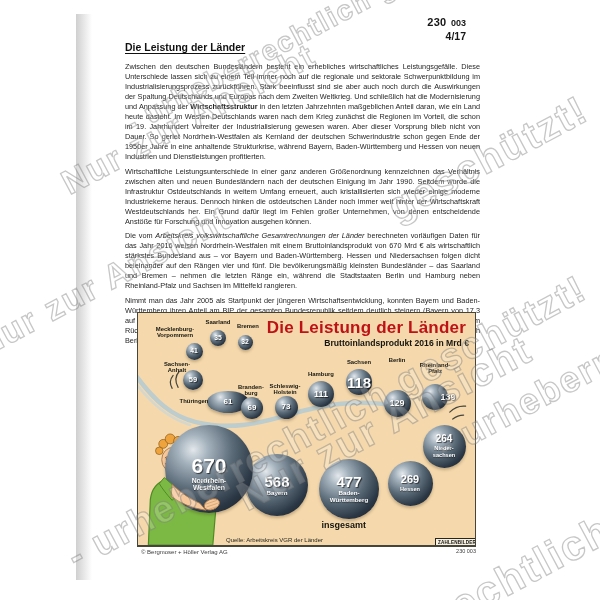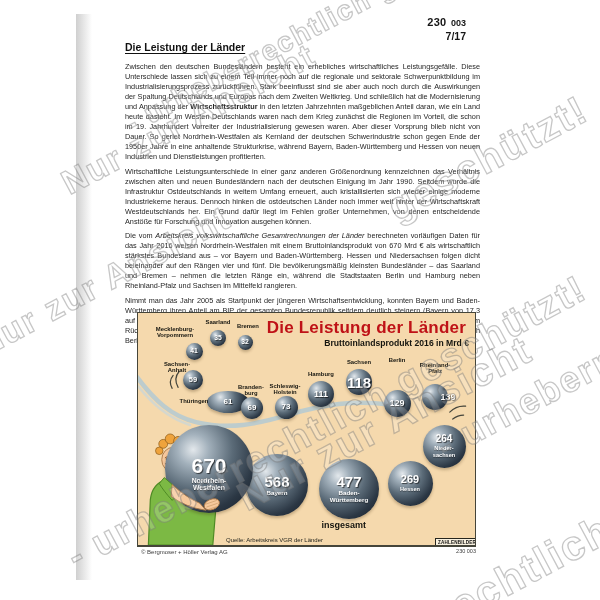--- a/index.html
+++ b/index.html
@@ -51,21 +51,21 @@
 </head>
 <body>
 
 <div class="page">
   <div class="edge-shade"></div>
 
   <div class="doc-num">
     <span class="main">230</span>
     <span class="sub">003</span>
   </div>
-  <div class="page-ind">7/17</div>
+  <div class="page-ind">4/17</div>
 
   <h1 class="heading">Die Leistung der Länder</h1>
 
   <div class="bodytext">
       <p class="para"><span>Zwischen den deutschen Bundesländern besteht ein erhebliches wirtschaftliches Leistungsgefälle. Diese Unterschiede lassen sich zu einem Teil immer noch auf die regionale und sektorale Schwerpunktbildung im Industrialisierungsprozess zurückführen. Stark beeinflusst sind sie aber auch noch durch die Auswirkungen der Spaltung Deutschlands und Europas nach dem Zweiten Weltkrieg. Und schließlich hat die Modernisierung und Anpassung der </span><span style="font-weight: bold;">Wirtschaftsstruktur</span><span> in den letzten Jahrzehnten maßgeblichen Anteil daran, wie ein Land heute dasteht. Im Westen Deutschlands waren nach dem Krieg zunächst die Regionen im Vorteil, die schon im 19. Jahrhundert Vorreiter der Industrialisierung gewesen waren. Aber dieser Vorsprung blieb nicht von Dauer. So geriet Nordrhein-Westfalen als Kernland der deutschen Schwerindustrie schon gegen Ende der 1950er Jahre in eine anhaltende Strukturkrise, während Bayern, Baden-Württemberg und Hessen von neuen Industrien und Dienstleistungen profitierten.</span></p>
       <p class="para"><span>Wirtschaftliche Leistungsunterschiede in einer ganz anderen Größenordnung kennzeichnen das Verhältnis zwischen alten und neuen Bundesländern nach der deutschen Einigung im Jahr 1990. Seitdem wurde die Infrastruktur Ostdeutschlands in weitem Umfang erneuert, auch kristallisierten sich wieder einige moderne Industriekerne heraus. Dennoch hinken die ostdeutschen Länder noch immer weit hinter der Wirtschaftskraft Westdeutschlands her. Ein Grund dafür liegt im Fehlen großer Unternehmen, von denen entscheidende Anstöße für Forschung und Innovation ausgehen können.</span></p>
       <p class="para"><span>Die vom </span><span style="font-style: italic;">Arbeitskreis volkswirtschaftliche Gesamtrechnungen der Länder</span><span> berechneten vorläufigen Daten für das Jahr 2016 weisen Nordrhein-Westfalen mit einem Bruttoinlandsprodukt von 670 Mrd € als wirtschaftlich stärkstes Bundesland aus – vor Bayern und Baden-Württemberg. Hessen und Niedersachsen folgen dicht beieinander auf den Rängen vier und fünf. Die bevölkerungsmäßig kleinsten Bundesländer – das Saarland und Bremen – nehmen die letzten Ränge ein, während die Stadtstaaten Berlin und Hamburg neben Rheinland-Pfalz und Sachsen im Mittelfeld rangieren.</span></p>
       <p class="para"><span>Nimmt man das Jahr 2005 als Startpunkt der jüngeren Wirtschaftsentwicklung, konnten Bayern und Baden-Württemberg ihren Anteil am BIP der gesamten Bundesrepublik seitdem deutlich steigern (Bayern von 17,3 auf 18,1 %, Baden-Württemberg von 14,6 auf 15,2 %). Dagegen verloren Nordrhein-Westfalen (mit einem Rückgang von 22,1 auf 21,4 %) und Hessen (von 9,2 auf 8,6 %) an Boden. Zu den „Gewinnern“ gehörte auch Berlin, dessen Anteil am BIP der Bundesrepublik 2005-2016 von 3,8 auf 4,1 % stieg.</span></p>
     </div>
 

